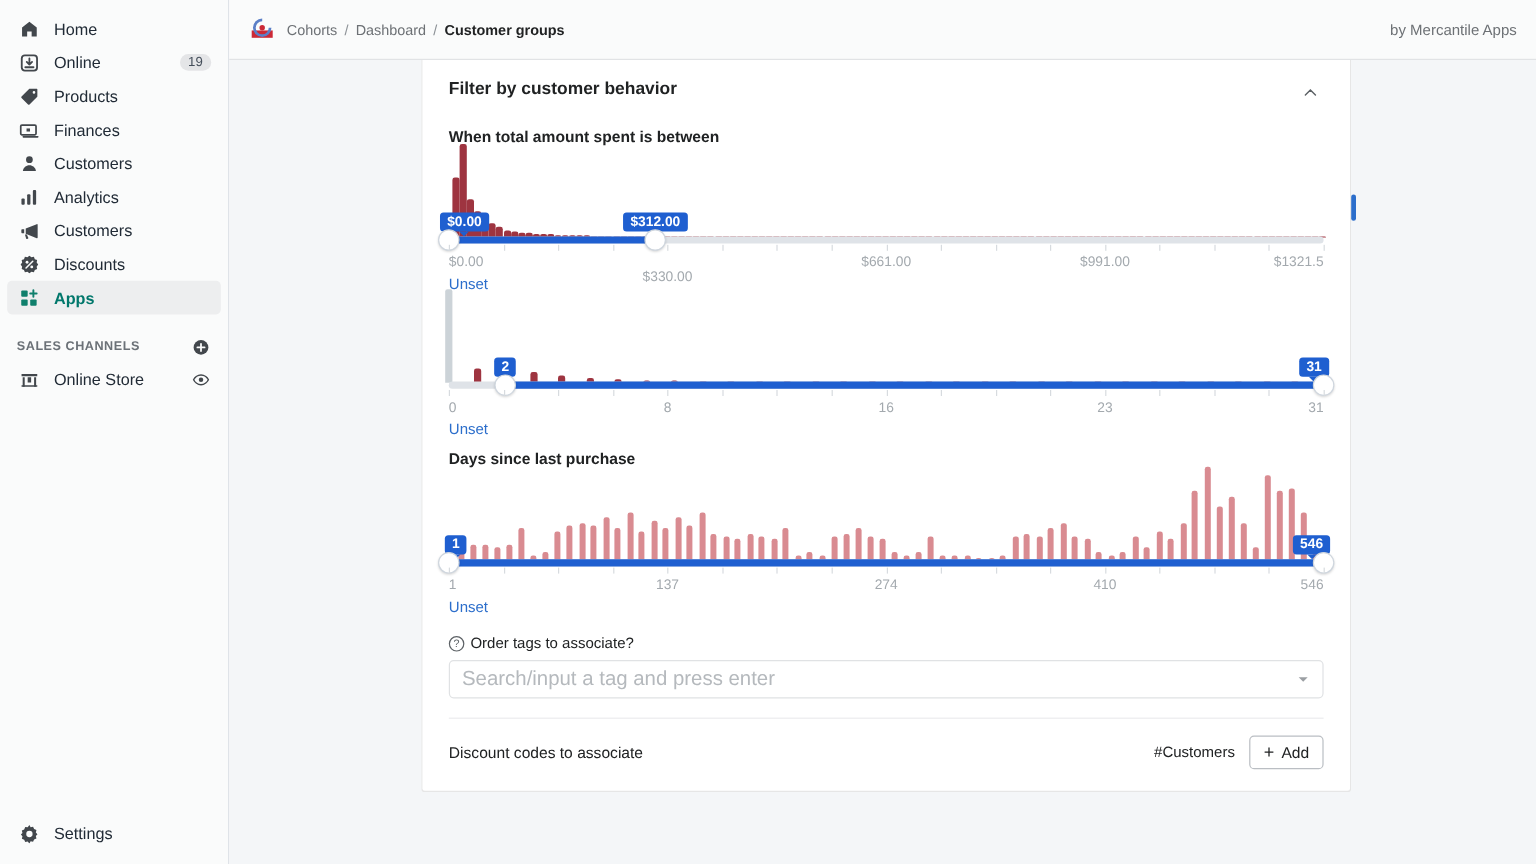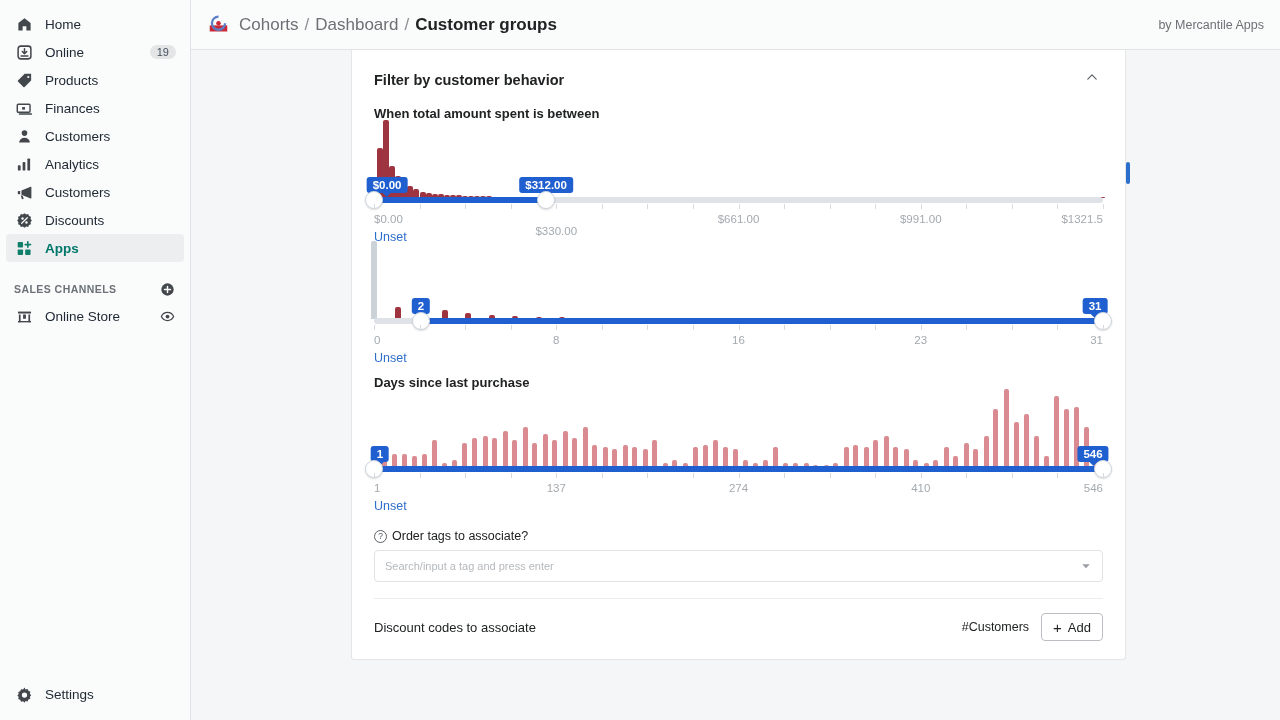--- a/index.html
+++ b/index.html
@@ -44,36 +44,36 @@
   }
   .eye-btn, .plus-btn { width:18px; height:18px; display:flex; align-items:center; justify-content:center; cursor:pointer; }
 
   
   .main { flex:1; height:720px; display:flex; flex-direction:column; background:#f4f6f8; position:relative; }
   .topbar {
     height:50px; background:#fafbfb; border-bottom:1px solid #e1e3e5;
     display:flex; align-items:center; padding:0 16px; flex:0 0 50px;
   }
   .crumb-logo { width:22px; height:22px; margin-right:10px; display:flex; align-items:center; justify-content:center; }
-  .crumbs { display:flex; align-items:center; gap:6px; font-size:17px; }
+  .crumbs { display:flex; align-items:center; gap:6px; font-size:12px; }
   .crumbs .c { color:#6d7175; cursor:pointer; }
   .crumbs .c.cur { color:#202223; font-weight:600; cursor:default; }
   .crumbs .sep { color:#8c9196; }
   .byline { margin-left:auto; font-size:12.5px; color:#6d7175; }
 
   .content { flex:1; position:relative; overflow:hidden; }
 
   .card {
     position:absolute; left:160px; top:0px; width:775px;
     background:#fff; border:1px solid #e6e6e6; border-top:none;
     border-radius:0 0 3px 3px;
     box-shadow:0 0 0 0 rgba(0,0,0,0);
   }
   .card-head {
-    display:flex; align-items:flex-end; justify-content:space-between;
+    display:flex; align-items:flex-start; justify-content:space-between;
     padding:16px 22px 8px 22px;
   }
   .card-title { font-size:14.5px; font-weight:700; color:#202223; }
   .chev { width:22px; height:22px; cursor:pointer; display:flex; align-items:center; justify-content:center; }
 
   .field-block { padding:0 22px; }
   .field-label { font-size:13px; color:#202223; margin:10px 0 4px 0;font-weight:bold; }
 
   
   .slider-wrap { position:relative; height:104px; margin-top:2px; }
@@ -108,21 +108,21 @@
   
   .help-line { display:flex; align-items:center; gap:5px; font-size:12.5px; color:#202223; margin:16px 0 7px 0; }
   .qmark {
     width:13px; height:13px; border:1px solid #5c6165; border-radius:50%;
     font-size:9px; line-height:11px; text-align:center; color:#5c6165; flex:0 0 13px;
   }
   .tag-input {
     height:32px; border:1px solid #e0e2e4; border-radius:4px; background:#fff;
     display:flex; align-items:center; padding:0 10px; cursor:text;
   }
-  .tag-input .ph { font-size:11px; color:#b5b9bd; flex:1; }
+  .tag-input .ph { font-size:17px; color:#b5b9bd; flex:1; }
   .caret-dn { width:12px; height:12px; display:flex; align-items:center; justify-content:center; }
 
   .divider { height:1px; background:#ebecee; margin:16px 0 0 0; }
   .disc-row {
     display:flex; align-items:center; padding:14px 0 18px 0;
   }
   .disc-label { font-size:13px; color:#202223; }
   .hash-count { margin-left:auto; font-size:12.5px; color:#202223; margin-right:12px; }
   .add-btn {
     display:flex; align-items:center; gap:6px;

